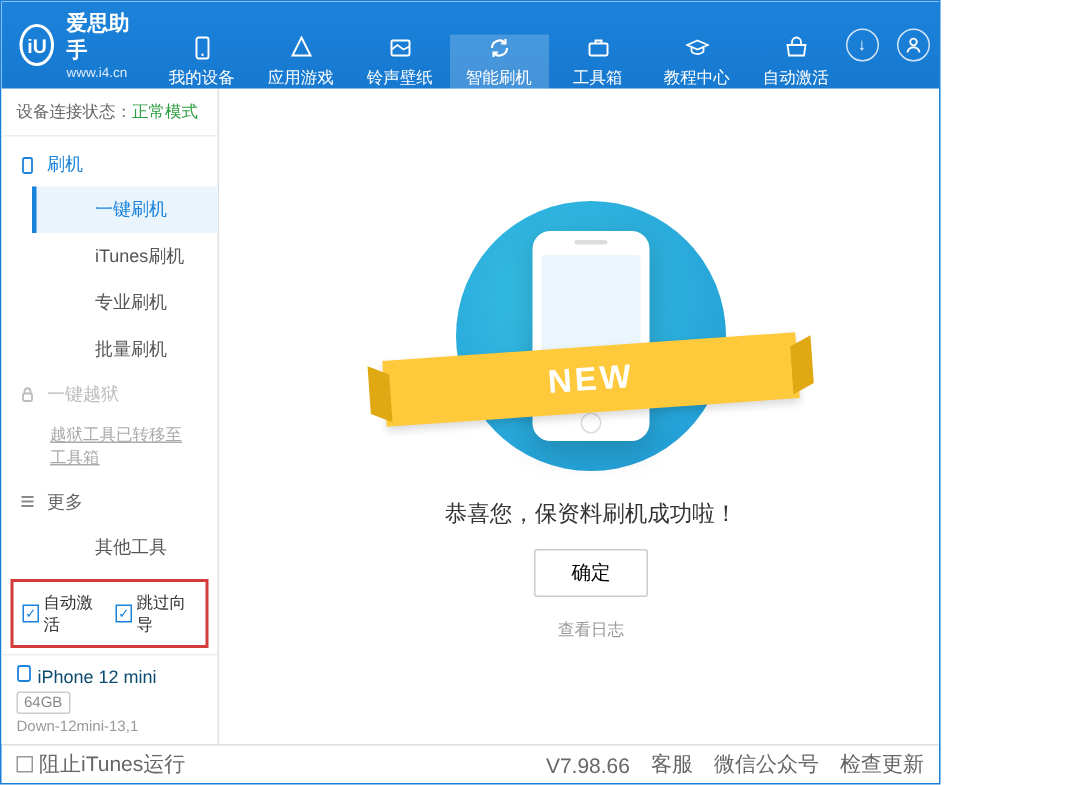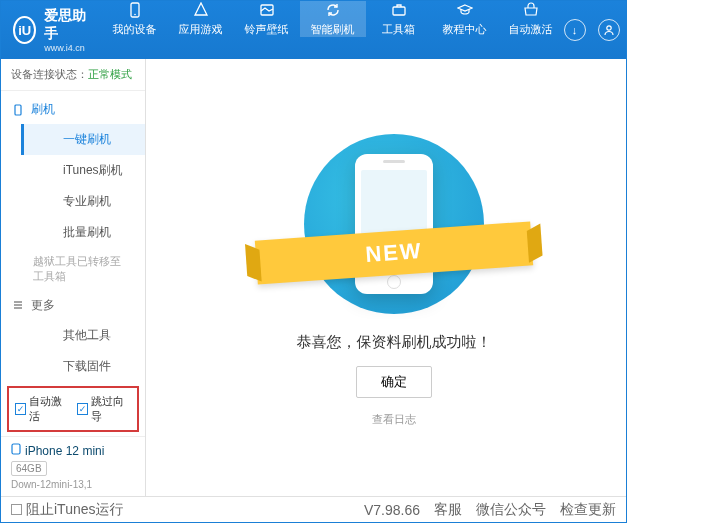--- a/index.html
+++ b/index.html
@@ -7,21 +7,21 @@
 .app { width: 627px; height: 523px; border: 1px solid #1a7fd6; display: flex; flex-direction: column; position: relative; }
 
 
 .header { background: linear-gradient(#1b82db, #1779d0); height: 58px; display: flex; align-items: center; color: #fff; position: relative; }
 .logo-area { display: flex; align-items: center; padding: 0 12px; width: 145px; }
 .logo-icon { width: 28px; height: 28px; border: 2px solid #fff; border-radius: 50%; display: flex; align-items: center; justify-content: center; font-weight: bold; font-size: 13px; }
 .logo-text { margin-left: 8px; }
 .logo-title { font-size: 14px; font-weight: bold; }
 .logo-sub { font-size: 9px; opacity: 0.85; }
 
-.nav { display: flex; height: 100%; align-items: flex-start; }
+.nav { display: flex; height: 100%; align-items: flex-end; }
 .nav-item { width: 66px; display: flex; flex-direction: column; align-items: center; justify-content: center; cursor: pointer; gap: 3px; }
 .nav-item.active { background: rgba(255,255,255,0.2); }
 .nav-icon { width: 18px; height: 18px; display: flex; align-items: center; justify-content: center; }
 .nav-label { font-size: 11px; }
 
 .header-right { margin-left: auto; display: flex; align-items: center; padding-right: 10px; gap: 12px; }
 .hr-btn { width: 22px; height: 22px; border: 1.5px solid rgba(255,255,255,0.8); border-radius: 50%; display: flex; align-items: center; justify-content: center; cursor: pointer; font-size: 11px; }
 
 .win-controls { position: absolute; top: 2px; right: 6px; display: flex; gap: 2px; }
 .win-btn { width: 18px; height: 14px; display: flex; align-items: center; justify-content: center; color: #fff; cursor: pointer; font-size: 11px; }
@@ -182,21 +182,30 @@
                 <rect x="3" y="1" width="6" height="10" rx="1" fill="none" stroke="#1b82db" stroke-width="1.2"></rect>
               </svg>
             </span>
           <span>刷机</span>
         </div>
         <div class="tree-item active">一键刷机</div>
         <div class="tree-item">iTunes刷机</div>
         <div class="tree-item">专业刷机</div>
         <div class="tree-item">批量刷机</div>
 
-        <div class="tree-note" style="white-space:pre-line;">越狱工具已转移至
+        <div class="tree-cat" style="color:#bbb;">
+          <span class="cat-icon">
+              <svg width="12" height="12" viewBox="0 0 12 12">
+                <rect x="3" y="5" width="6" height="5" rx="1" fill="none" stroke="#bbb" stroke-width="1.2"></rect>
+                <path d="M4 5V3.5a2 2 0 0 1 4 0V5" fill="none" stroke="#bbb" stroke-width="1.2"></path>
+              </svg>
+            </span>
+          <span>一键越狱</span>
+        </div>
+        <div class="tree-note" style="white-space:pre-line;text-decoration:underline;">越狱工具已转移至
 工具箱</div>
 
         <div class="tree-cat">
           <span class="cat-icon">
               <svg width="12" height="12" viewBox="0 0 12 12">
                 <path d="M2 3h8M2 6h8M2 9h8" stroke="#888" stroke-width="1.3"></path>
               </svg>
             </span>
           <span>更多</span>
         </div>

